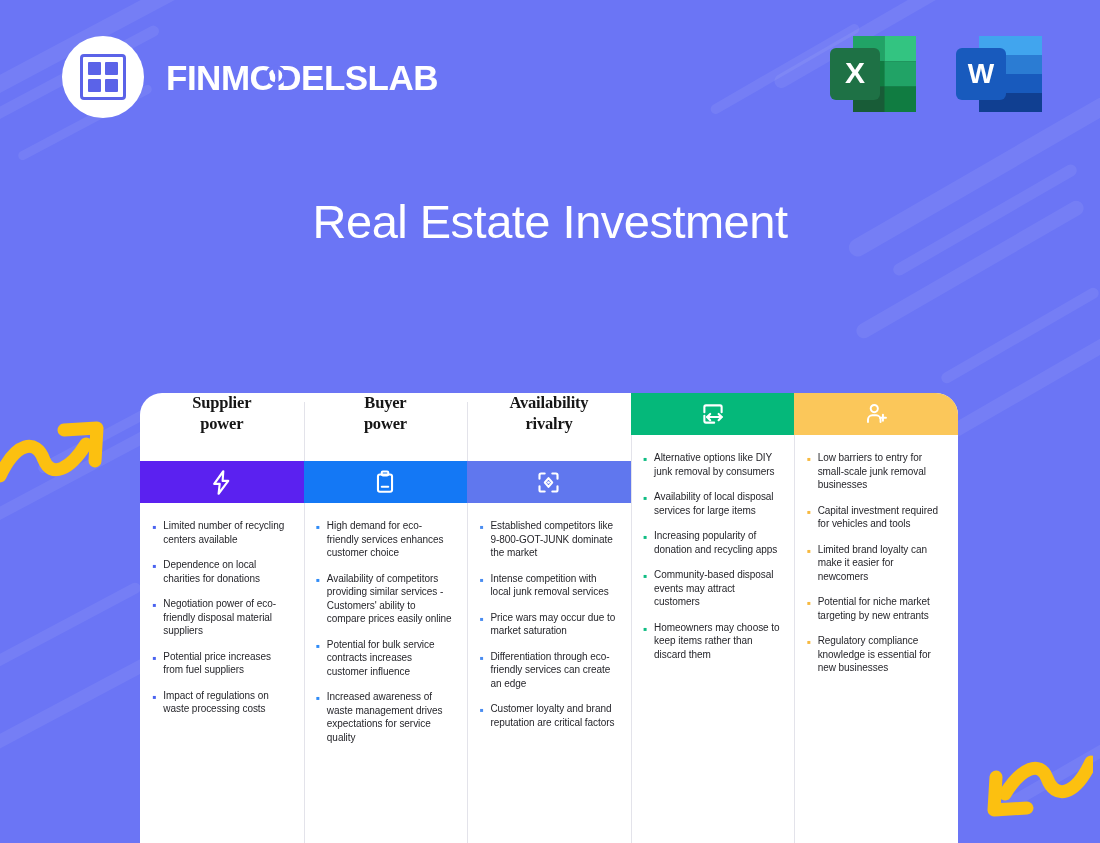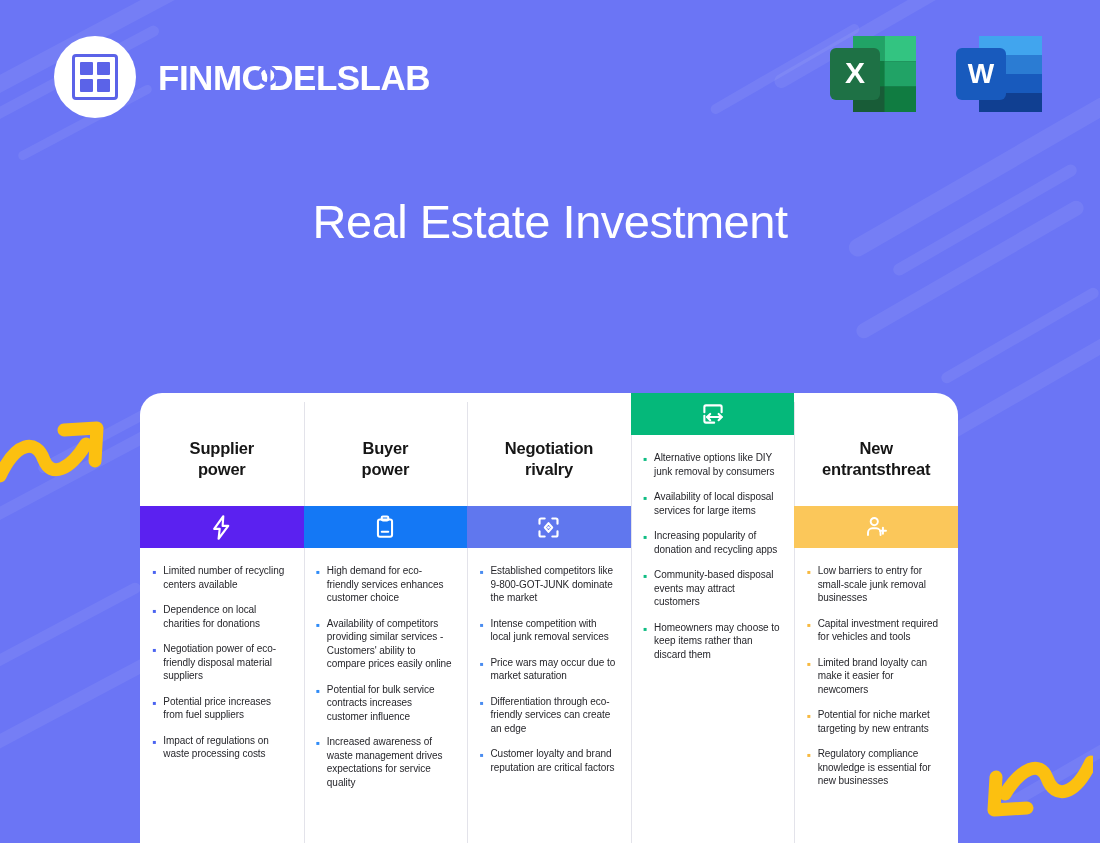--- a/index.html
+++ b/index.html
@@ -23,21 +23,21 @@
   .b9 { width:180px; height:11px; top:330px; left:930px; transform:rotate(-30deg); border-radius:8px; }
   .b10{ width:240px; height:14px; top:386px; left:900px; transform:rotate(-30deg); border-radius:8px; }
   .b11{ width:150px; height:10px; top:430px; left:30px;  transform:rotate(-28deg); border-radius:8px; }
   .b12{ width:200px; height:12px; top:470px; left:-30px; transform:rotate(-28deg); border-radius:8px; }
   .b13{ width:170px; height:11px; top:620px; left:-20px; transform:rotate(-28deg); border-radius:8px; }
   .b14{ width:210px; height:13px; top:700px; left:-40px; transform:rotate(-28deg); border-radius:8px; }
   .b15{ width:190px; height:12px; top:760px; left:980px; transform:rotate(-30deg); border-radius:8px; }
 
   
   .header { position:absolute; top:0; left:0; width:1100px; height:150px; }
-  .logo-wrap { position:absolute; left:54px; top:36px; display:flex; align-items:center; gap:22px; }
+  .logo-wrap { position:absolute; left:62px; top:36px; display:flex; align-items:center; gap:22px; }
   .logo-circle {
     width:82px; height:82px; border-radius:50%;
     background:#fff; display:flex; align-items:center; justify-content:center;
   }
   .logo-grid { display:grid; grid-template-columns:1fr 1fr; gap:4px; padding:5px;
                border:3.5px solid #5b63e8; border-radius:4px; width:46px; height:46px; }
   .logo-grid i { background:#5b63e8; border-radius:1px; display:block; }
   .brand-txt { display:flex; flex-direction:column; }
   .brand-name {
     font-size:35px; font-weight:bold; color:#fff; letter-spacing:-.5px;
@@ -60,22 +60,22 @@
   .card {
     position:absolute; left:140px; top:393px; width:818px; height:450px;
     background:#fff; border-radius:22px 22px 0 0; overflow:hidden;
   }
   .cols { display:flex; width:100%; height:100%; }
   .col { flex:1 1 0; position:relative; min-width:0; }
   .col + .col::before {
     content:""; position:absolute; left:0; top:9px; bottom:0; width:1px; background:#e3e3ea;
   }
   .col-head {
-    height:68px; margin-top:45px;
-    display:flex; align-items:flex-start; justify-content:center; text-align:center;
+    height:68px; 
+    display:flex; align-items:flex-start; justify-content:center; text-align:center;font-family:Liberation Serif, serif;
   }
   .col-head span {
     font-size:16.5px; font-weight:bold; color:#161616; line-height:1.25; letter-spacing:-.2px;
   }
   .band { height:42px; display:flex; align-items:center; justify-content:center; position:relative; }
   .band svg { display:block; }
   .bullets { padding:16px 14px 0 12px; }
   .bullet { display:flex; gap:7px; margin-bottom:12px; }
   .bullet .dot { font-size:12px; line-height:14px; flex:0 0 auto; margin-top:1px; }
   .bullet .txt { font-size:10px; line-height:13.5px; color:#26262b; letter-spacing:-.05px; }
@@ -234,21 +234,21 @@
           </div>
         <div class="bullet">
             <span class="dot" style="color:#2f8bf7">▪</span>
             <span class="txt">Increased awareness of waste management drives expectations for service quality</span>
           </div>
       </div>
     </div>
 
     <div class="col">
       <div class="col-head">
-        <span><b>Negotiation</b><br><b>rivalry</b></span>
+        <span><b>Availability</b><br><b>rivalry</b></span>
       </div>
       <div class="band" style="background:#6077ee">
         <svg width="27" height="27" viewBox="0 0 24 24">
           <path d="M4 8.6 V5.4 A1.4 1.4 0 0 1 5.4 4 H8.6" fill="none" stroke="#fff" stroke-width="1.9" stroke-linecap="round"></path>
           <path d="M15.4 4 H18.6 A1.4 1.4 0 0 1 20 5.4 V8.6" fill="none" stroke="#fff" stroke-width="1.9" stroke-linecap="round"></path>
           <path d="M20 15.4 V18.6 A1.4 1.4 0 0 1 18.6 20 H15.4" fill="none" stroke="#fff" stroke-width="1.9" stroke-linecap="round"></path>
           <path d="M8.6 20 H5.4 A1.4 1.4 0 0 1 4 18.6 V15.4" fill="none" stroke="#fff" stroke-width="1.9" stroke-linecap="round"></path>
           <path d="M12 8.1 L15.3 12 L12 15.9 L8.7 12 Z" fill="none" stroke="#fff" stroke-width="1.8" stroke-linejoin="round"></path>
           <circle cx="12" cy="12" r="1.2" fill="#fff"></circle>
         </svg>
@@ -305,23 +305,20 @@
             <span class="txt">Community-based disposal events may attract customers</span>
           </div>
         <div class="bullet">
             <span class="dot" style="color:#0fbd83">▪</span>
             <span class="txt">Homeowners may choose to keep items rather than discard them</span>
           </div>
       </div>
     </div>
 
     <div class="col">
-      <div class="col-head">
-        <span><b>New</b><br><b>entrantsthreat</b></span>
-      </div>
       <div class="band" style="background:#fbc75a">
         <svg width="26" height="26" viewBox="0 0 24 24">
           <circle cx="10.4" cy="7" r="3.3" fill="none" stroke="#fff" stroke-width="1.8"></circle>
           <path d="M4.6 19.4 V17.2 A4 4 0 0 1 8.6 13.2 H12.2 A4 4 0 0 1 16.2 17.2 V19.4" fill="none" stroke="#fff" stroke-width="1.8" stroke-linecap="round" stroke-linejoin="round"></path>
           <line x1="18.4" y1="12.6" x2="18.4" y2="18.2" stroke="#fff" stroke-width="1.8" stroke-linecap="round"></line>
           <line x1="15.6" y1="15.4" x2="21.2" y2="15.4" stroke="#fff" stroke-width="1.8" stroke-linecap="round"></line>
         </svg>
         <svg class="tip" width="46" height="68" viewBox="0 0 46 68">
           <path d="M0 0 L46 34 L0 68 Z" fill="#fbc75a"></path>
         </svg>

